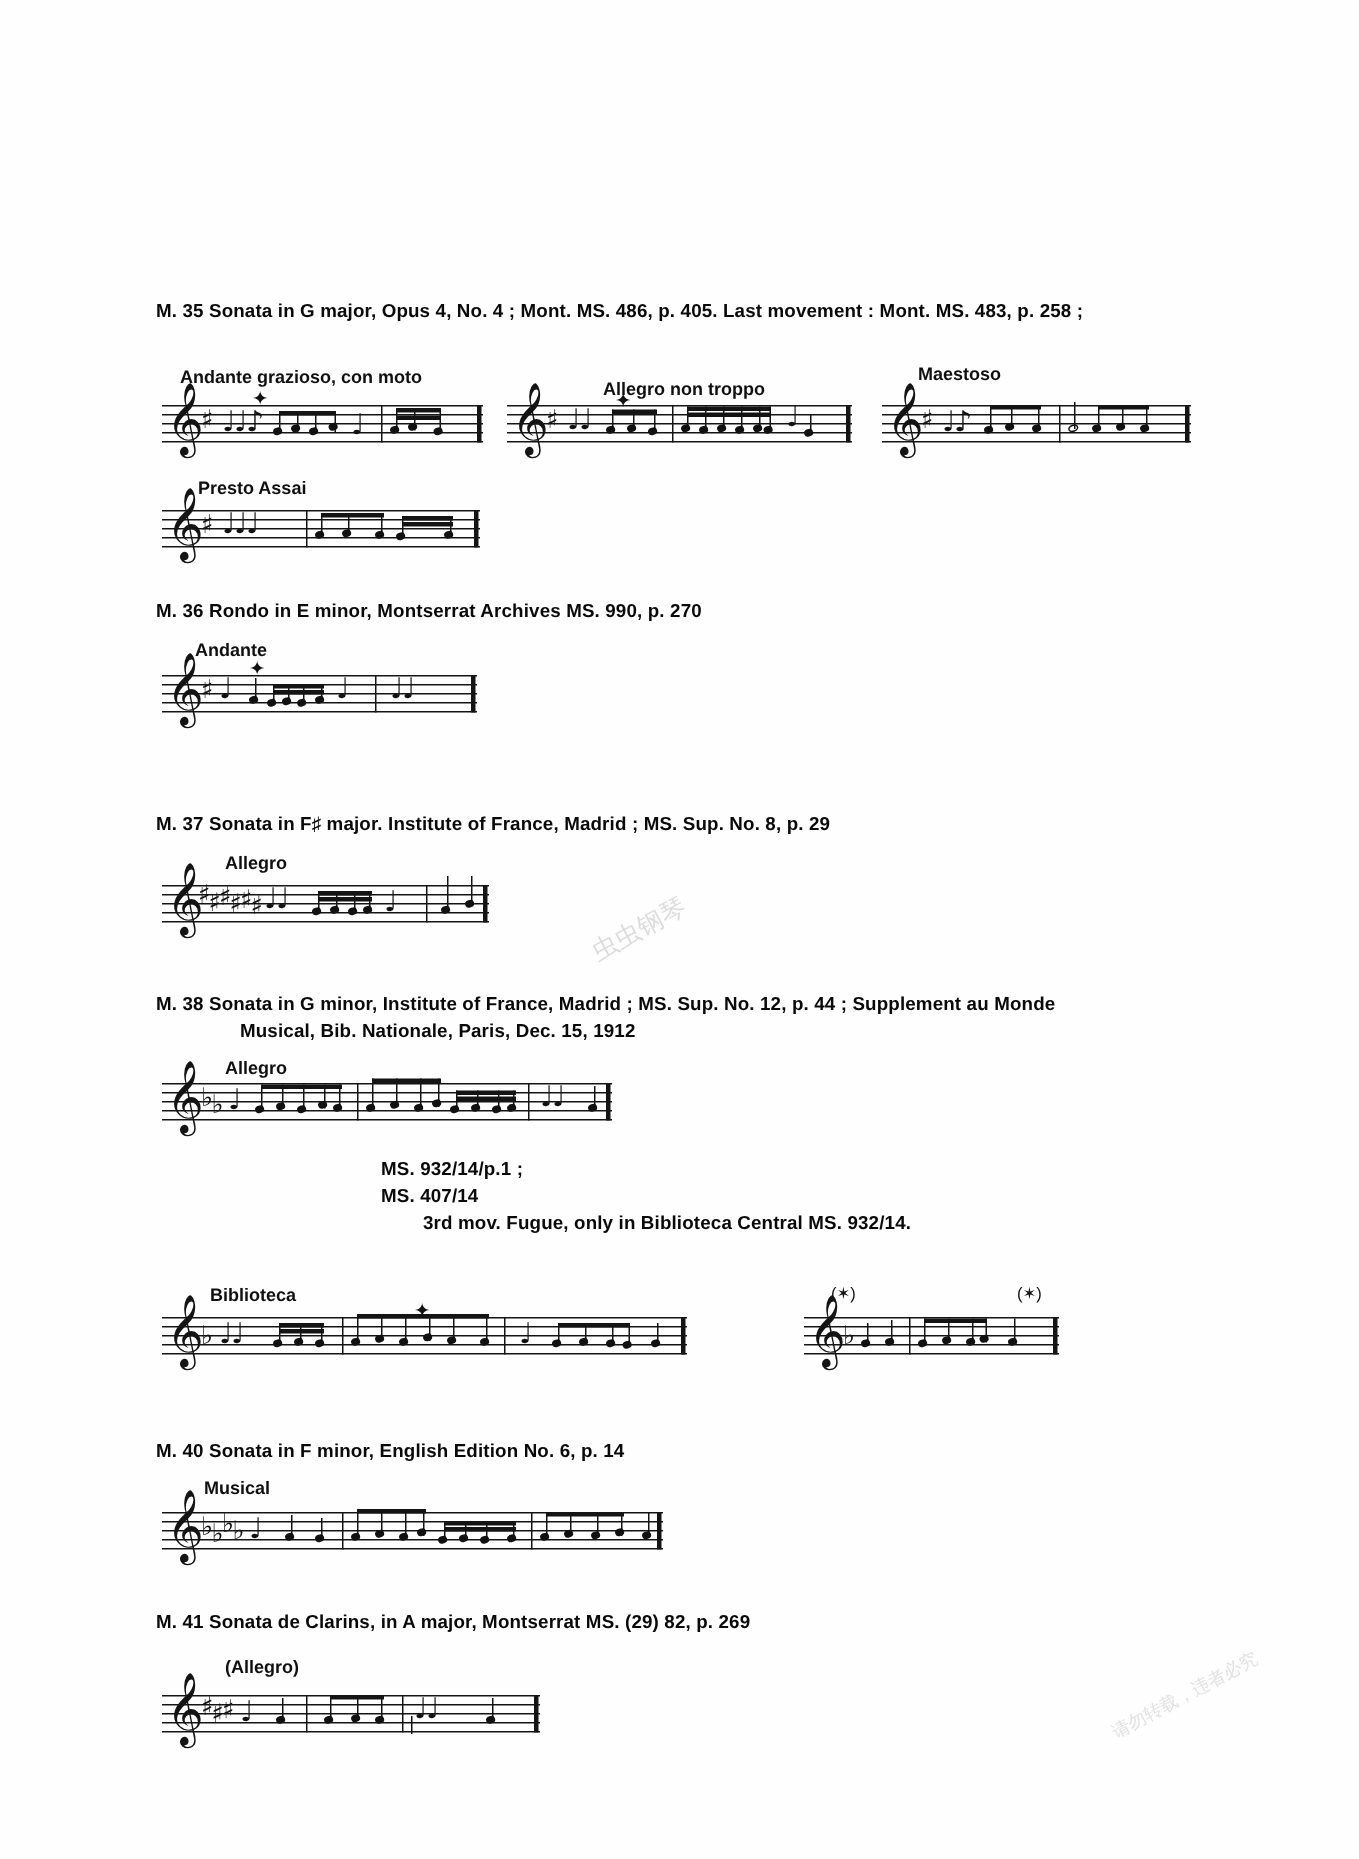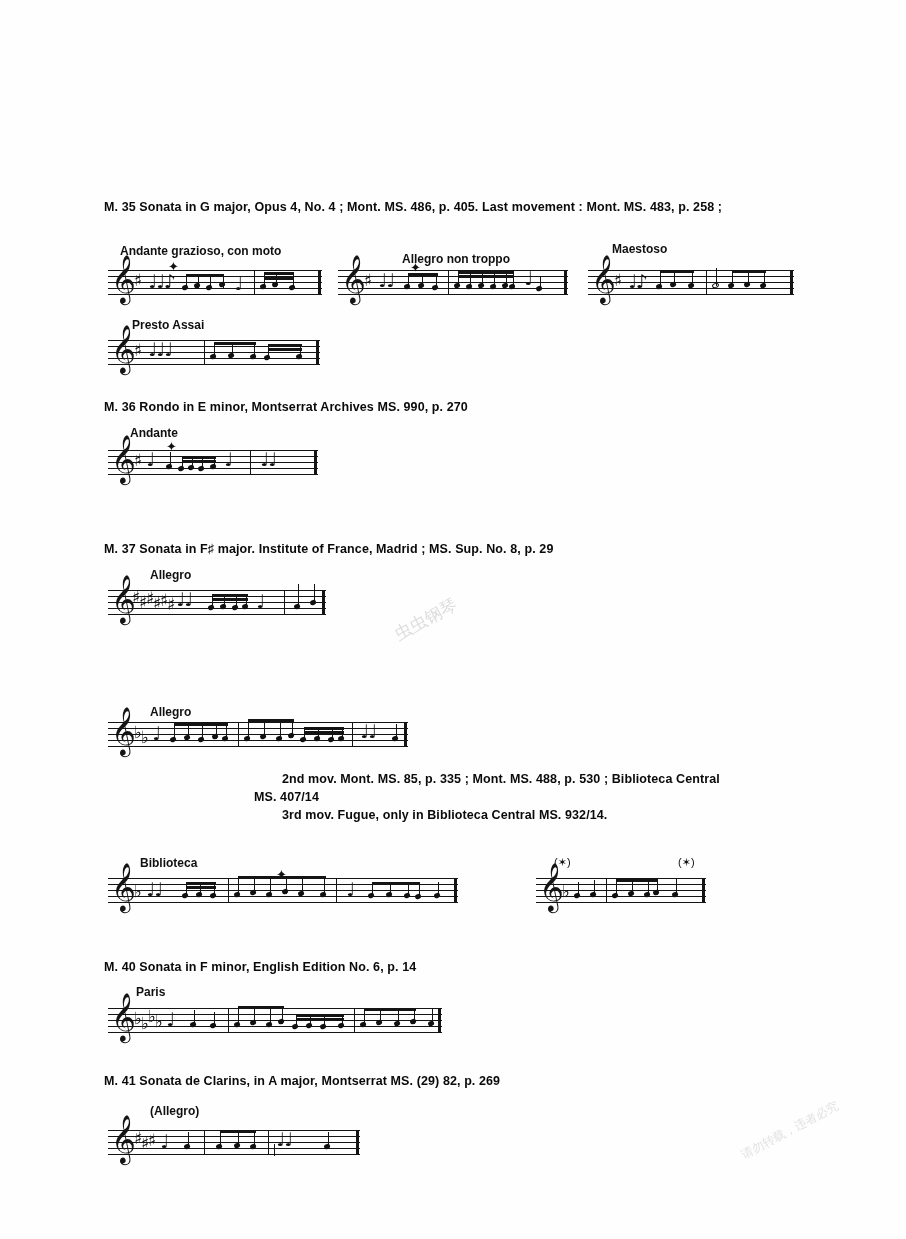--- a/index.html
+++ b/index.html
@@ -411,20 +411,24 @@
       <div class="notegrp" style="left:148px; top:2px;">♩</div>
       <div class="barline" style="left:176px;"></div>
       <div class="stem" style="left:190px; top:-6px; height:22px;"></div>
       <div class="headdot" style="left:186px; top:14px;"></div>
       <div class="stem" style="left:206px; top:-6px; height:18px;"></div>
       <div class="headdot" style="left:202px; top:10px;"></div>
       <div class="endbar" style="left:214px;"></div>
     </div>
   </div>
 
+  <div class="entry-head" style="top:660px; left:104px; width:720px;">
+    <span class="ind1">M. 38 Sonata in G minor, Institute of France, Madrid ;  MS. Sup. No. 12, p. 44 ;   Supplement au Monde</span>
+    <span class="ind2">Musical, Bib. Nationale, Paris, Dec. 15, 1912</span>
+  </div>
   <div class="tempo" style="top:705px; left:150px;">Allegro</div>
 
   <div class="system" style="top:722px; left:108px; width:300px; height:25px;">
     <div class="staff">
       <div class="line l0"></div>
         <div class="line l1"></div>
         <div class="line l2"></div>
         <div class="line l3"></div>
         <div class="line l4"></div>
       <div class="clef">𝄞</div>
@@ -464,21 +468,21 @@
       <div class="headdot" style="left:230px; top:14px;"></div>
       <div class="barline" style="left:244px;"></div>
       <div class="notegrp" style="left:252px; top:0px;">♩♩</div>
       <div class="stem" style="left:288px; top:2px; height:14px;"></div>
       <div class="headdot" style="left:284px; top:14px;"></div>
       <div class="endbar" style="left:296px;"></div>
     </div>
   </div>
 
   <div class="entry-head" style="top:770px; left:104px; width:730px;">
-    <span class="ind4">2nd mov. Mont. MS. 85, p. 335 ;  Mont. MS. 488, p. 530 ;  Biblioteca Central</span>
+    <span class="ind3">MS. 932/14/p.1 ;</span>
     <span class="ind3">MS. 407/14</span>
     <span class="ind4">3rd mov. Fugue, only in Biblioteca Central MS. 932/14.</span>
   </div>
   <div class="tempo" style="top:856px; left:140px;">Biblioteca</div>
 
   <div class="system" style="top:878px; left:108px; width:350px; height:25px;">
     <div class="staff">
       <div class="line l0"></div>
         <div class="line l1"></div>
         <div class="line l2"></div>
@@ -555,21 +559,21 @@
       <div class="headdot" style="left:117px; top:12px;"></div>
       <div class="stem" style="left:140px; top:1px; height:15px;"></div>
       <div class="headdot" style="left:136px; top:14px;"></div>
       <div class="endbar" style="left:166px;"></div>
     </div>
   </div>
 
   <div class="entry-head" style="top:958px; left:104px; width:700px;">
     <span class="ind1">M. 40 Sonata in F minor, English Edition No. 6, p. 14</span>
   </div>
-  <div class="tempo" style="top:985px; left:136px;">Paris</div>
+  <div class="tempo" style="top:985px; left:136px;">Musical</div>
 
   <div class="system" style="top:1008px; left:108px; width:334px; height:25px;">
     <div class="staff">
       <div class="line l0"></div>
         <div class="line l1"></div>
         <div class="line l2"></div>
         <div class="line l3"></div>
         <div class="line l4"></div>
       <div class="clef">𝄞</div>
       <div class="ksig" style="left:26px; top:2px;">♭</div>

